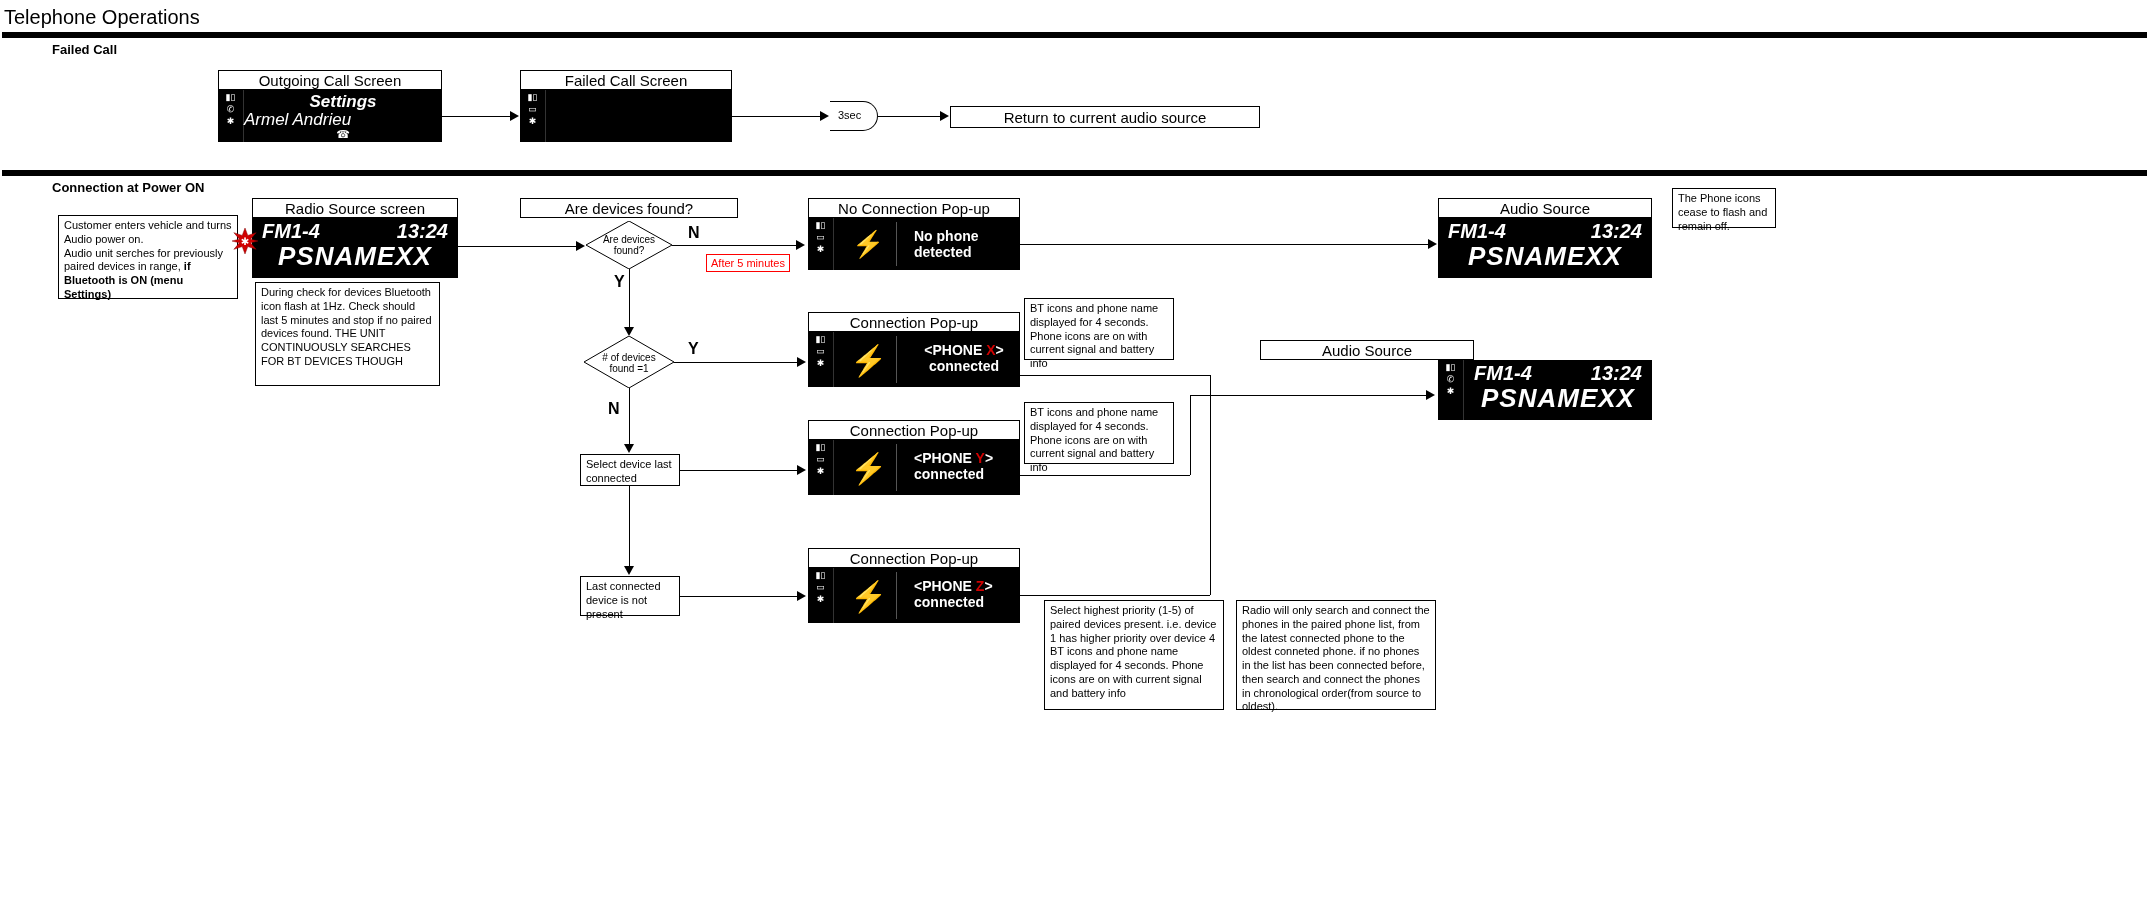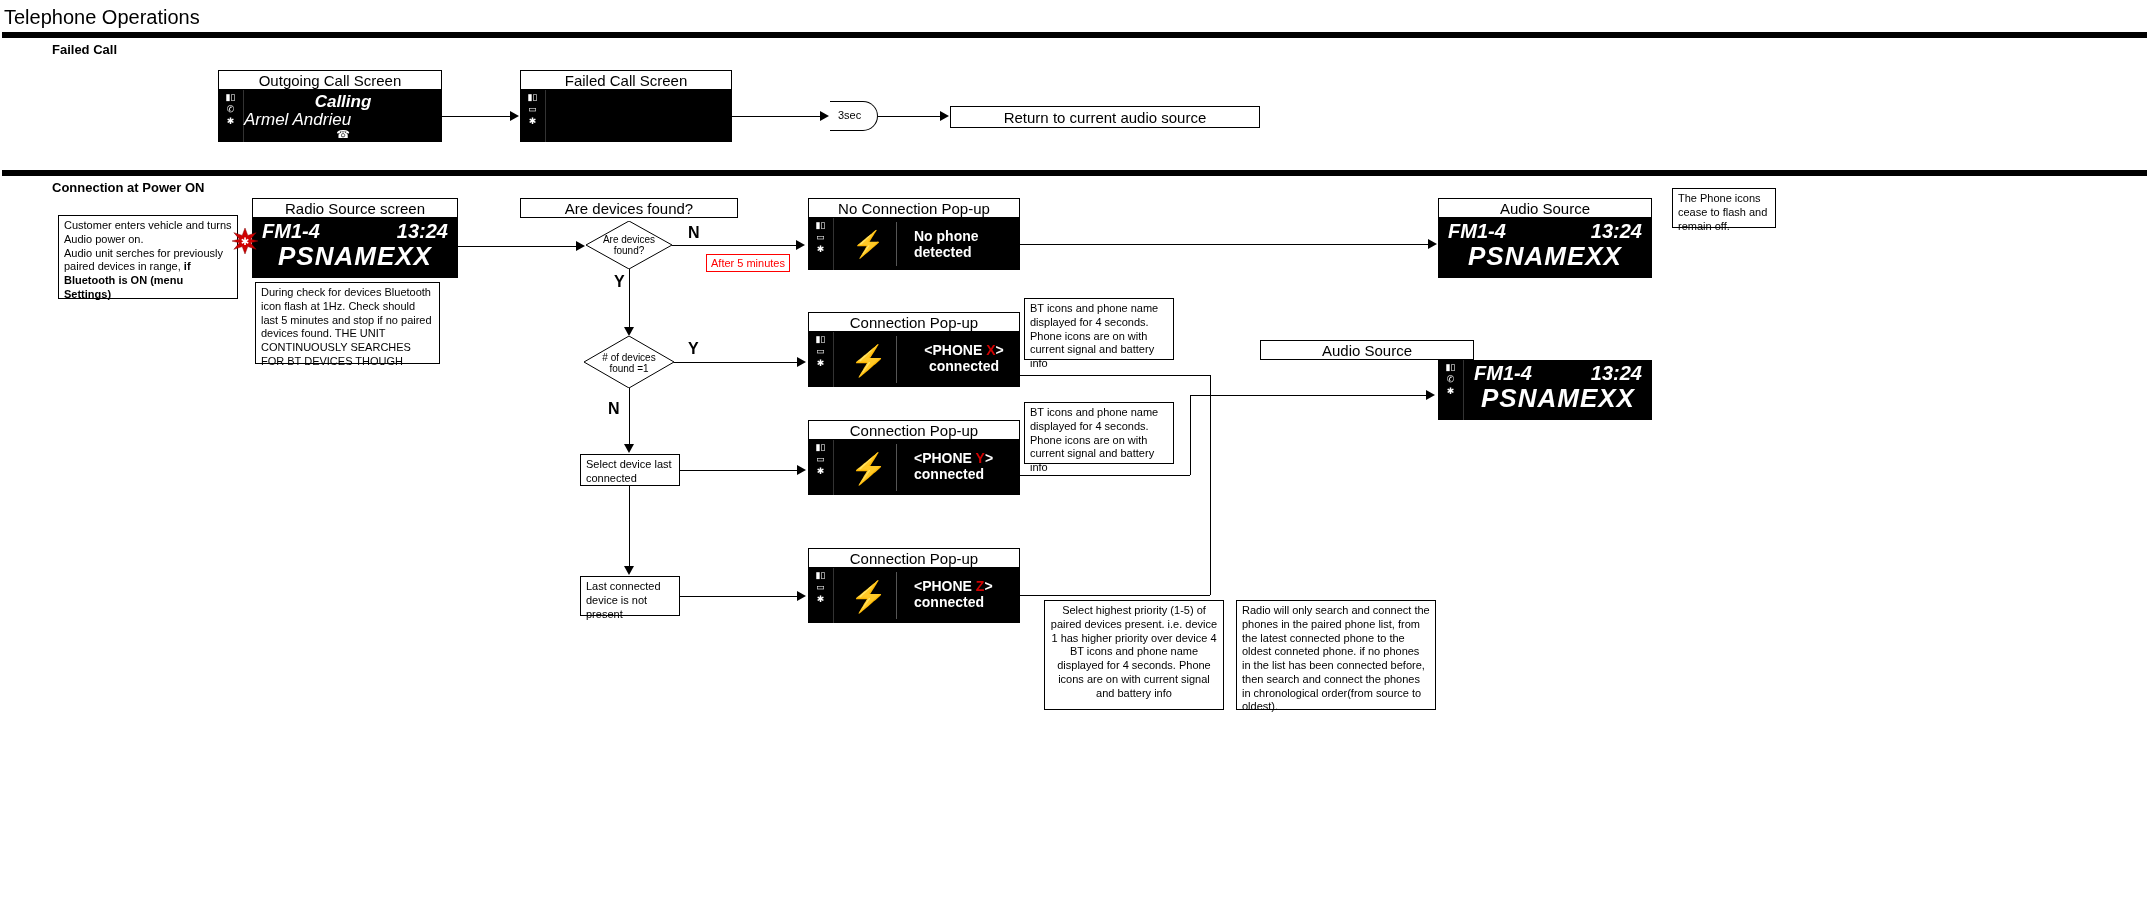--- a/index.html
+++ b/index.html
@@ -192,21 +192,21 @@
   <div class="section-label" style="left:52px; top:42px;">Failed Call</div>
 
   <div class="box-label" style="left:218px; top:70px; width:224px; height:20px;">Outgoing Call Screen</div>
   <div class="screen" style="left:218px; top:90px; width:224px; height:52px;">
     <div class="sidebar">
       <span>▮▯</span>
       <span>✆</span>
       <span>✱</span>
     </div>
     <div class="content">
-      <div style="position:absolute; left:0; right:0; top:2px; text-align:center; font-weight:900; font-style:italic; font-size:17px;">Calling</div>
+      <div style="position:absolute; left:0; right:0; top:2px; text-align:center; font-weight:900; font-style:italic; font-size:17px;">Settings</div>
       <div style="position:absolute; left:0; right:0; top:20px; text-align:left; font-weight:400; font-style:italic; font-size:17px;">Armel Andrieu</div>
       <div style="position:absolute; left:50%; bottom:1px; transform:translateX(-50%); font-size:11px;">☎</div>
     </div>
   </div>
 
   <div class="arrow-h" style="left:442px; top:116px; width:70px;"></div>
   <div class="arrow-head-r" style="left:510px; top:111px;"></div>
 
   <div class="box-label" style="left:520px; top:70px; width:212px; height:20px;">Failed Call Screen</div>
   <div class="screen" style="left:520px; top:90px; width:212px; height:52px;">
@@ -243,21 +243,21 @@
       <span>13:24</span>
     </div>
     <div class="radio-main">PSNAMEXX</div>
   </div>
 
   <svg class="burst" style="left:232px; top:228px;" viewBox="0 0 28 28">
     <polygon points="14,0 17,8 26,5 20,12 28,14 20,16 26,23 17,20 14,28 11,20 2,23 8,16 0,14 8,12 2,5 11,8" fill="#d00000" stroke="#800000" stroke-width="0.5"></polygon>
     <text x="14" y="18" font-size="11" text-anchor="middle" fill="#fff">✱</text>
   </svg>
 
-  <div class="note-box" style="left:255px; top:282px; width:185px; height:82px;">During check for devices Bluetooth icon flash at 1Hz.
+  <div class="note-box" style="left:255px; top:282px; width:185px; height:104px;">During check for devices Bluetooth icon flash at 1Hz.
 Check should last 5 minutes and stop if no paired devices found. THE UNIT CONTINUOUSLY SEARCHES FOR BT DEVICES THOUGH</div>
 
   <div class="arrow-h" style="left:458px; top:246px; width:120px;"></div>
   <div class="arrow-head-r" style="left:576px; top:241px;"></div>
 
   <div class="box-label" style="left:520px; top:198px; width:218px; height:20px;">Are devices found?</div>
 
   <div style="position:absolute; left:586px; top:221px; width:86px; height:48px;">
     <svg width="86" height="48" viewBox="0 0 86 48">
       <polygon points="43,0 86,24 43,48 0,24" fill="#fff" stroke="#000" stroke-width="1"></polygon>
@@ -416,18 +416,18 @@
     </div>
     <div class="content">
       <div class="radio-top">
         <span>FM1-4</span>
         <span>13:24</span>
       </div>
       <div class="radio-main">PSNAMEXX</div>
     </div>
   </div>
 
-  <div class="note-box" style="left:1044px; top:600px; width:180px; height:110px; white-space:pre-line;text-align:center;">Select highest priority (1-5) of paired devices present. i.e. device 1 has higher priority over device 4
+  <div class="note-box" style="left:1044px; top:600px; width:180px; height:110px; white-space:pre-line;">Select highest priority (1-5) of paired devices present. i.e. device 1 has higher priority over device 4
 BT icons and phone name displayed for 4 seconds. Phone icons are on with current signal and battery info</div>
 
   <div class="note-box" style="left:1236px; top:600px; width:200px; height:110px;">Radio will only search and connect the phones in the paired phone list, from the latest connected phone to the oldest conneted phone. if no phones in the list has been connected before, then search and connect the phones in chronological order(from source to oldest).</div>
 
 </div>
 
 </body></html>

